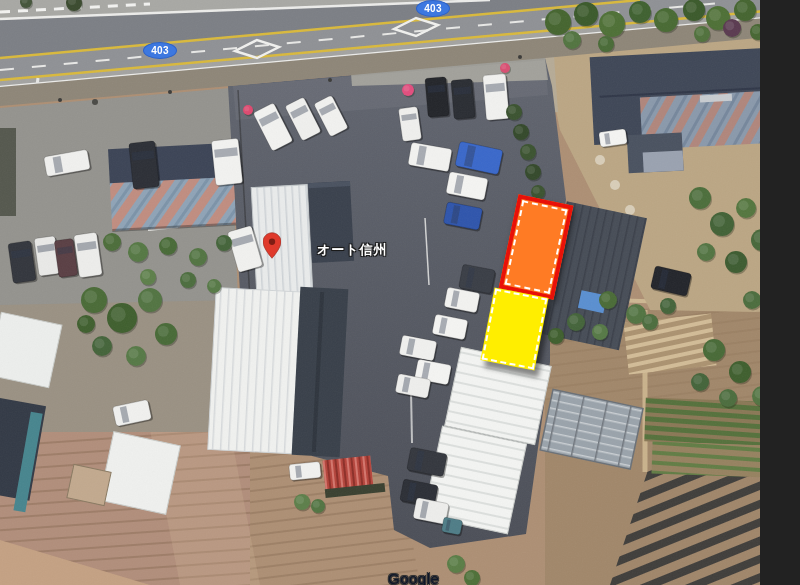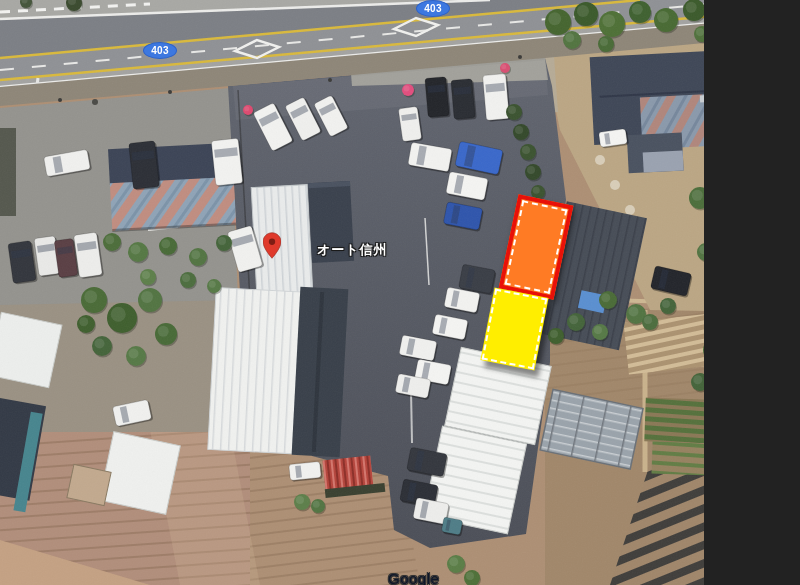--- a/index.html
+++ b/index.html
@@ -1,16 +1,16 @@
 <!DOCTYPE html>
 <html style="--badge-blue: #3d78e0; --badge-border: #2d62c8; --pin-red: #df3a2c; --pin-dot: #7e1d14; --hl-orange: #ff7b24; --hl-red: #e81109; --hl-yellow: #ffee00; --hl-dash: #ffffff;"><head>
 <meta charset="utf-8">
 <style>
   html,body{margin:0;padding:0;background:#222;}
-  #stage{position:relative;width:704px;height:585px;overflow:hidden;
+  #stage{position:relative;width:760px;height:585px;overflow:hidden;
          font-family:"Liberation Sans", sans-serif;background:#ad8f74;}
   #scene{position:absolute;left:0;top:0;z-index:1;display:block;}
   .route-badge{position:absolute;z-index:6;width:34px;height:17px;border-radius:50%;
 age:none;
     background:var(--badge-blue,#3d78e0);border:1px solid var(--badge-border,#2d62c8);
     color:#fff;font-size:10px;font-weight:bold;display:flex;align-items:center;justify-content:center;
     box-sizing:border-box;letter-spacing:.3px;}
   #badge-top{left:416px;top:0px;}
   #badge-left{left:143px;top:42px;}
   .sel{position:absolute;z-index:5;box-sizing:border-box;}

